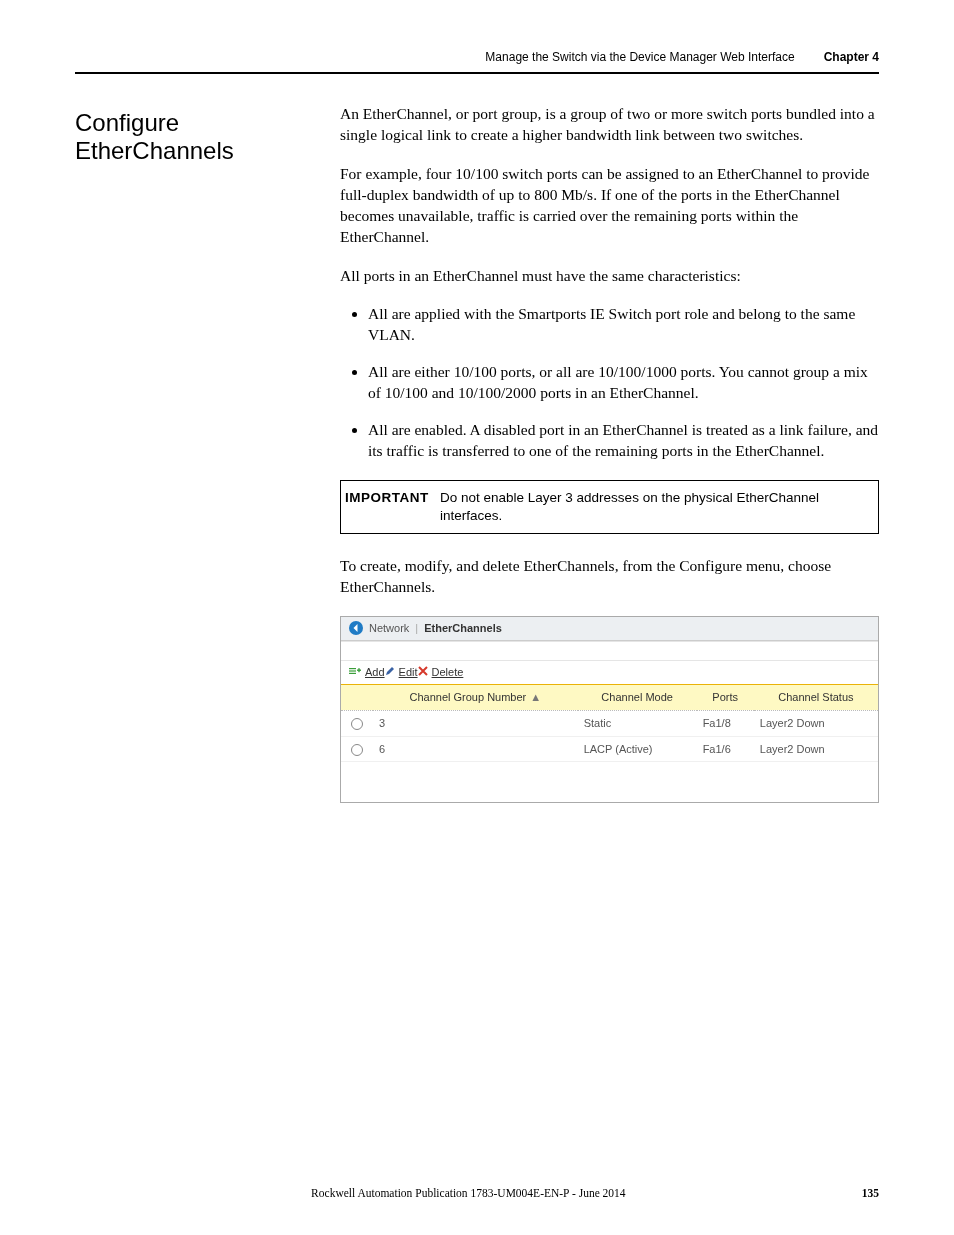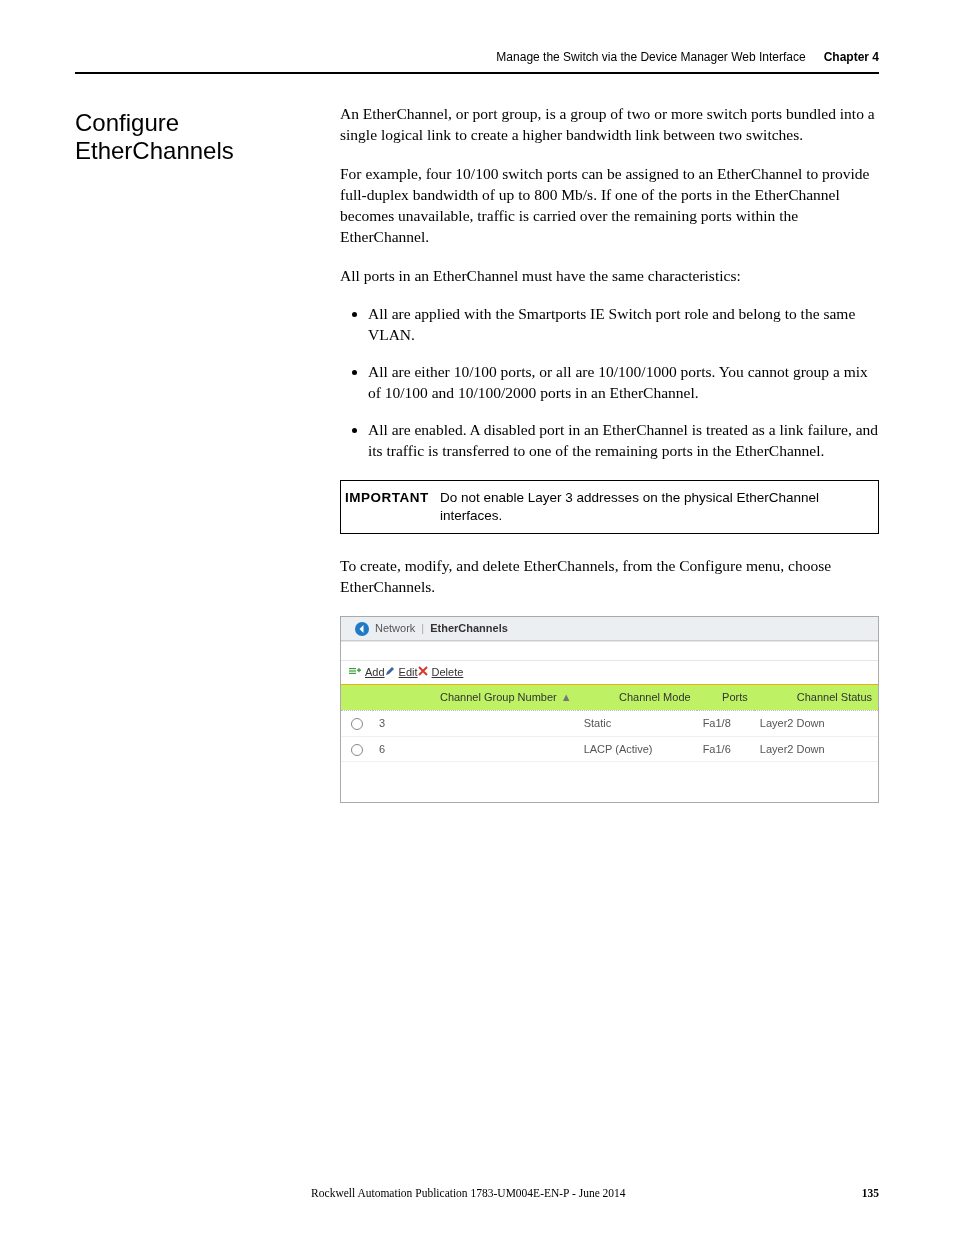--- a/index.html
+++ b/index.html
@@ -17,21 +17,21 @@
     padding: 50px 75px 0 75px;
   }
   .header {
     display: flex;
     justify-content: flex-end;
     align-items: baseline;
     font-family: "Myriad Pro", "Helvetica Neue", Arial, sans-serif;
     font-size: 12px;
     margin-bottom: 8px;
   }
-  .header-title { margin-right: 18px; }
+  .header-title { margin-right: 29px; }
   .header-chapter { font-weight: 700; }
   .header-rule {
     border-bottom: 2.5px solid #000;
     margin-bottom: 30px;
   }
   .main {
     display: flex;
   }
   .left-col {
     width: 265px;
@@ -69,24 +69,24 @@
   .app-panel {
     border: 1px solid #aaa;
     font-family: Tahoma, Arial, sans-serif;
     font-size: 11px;
     color: #333;
     margin-top: 6px;
     background: #fff;
   }
   .app-breadcrumb {
     background: #eceff2;
-    padding: 4px 14px;
+    padding: 4px 8px;
     border-bottom: 1px solid #ccc;
     display: flex;
-    align-items: flex-end;
+    align-items: flex-start;
     gap: 6px;
   }
   .bc-icon {
     width: 14px; height: 14px; background: #1f7bc5; border-radius: 50%;
     display: inline-flex; align-items: center; justify-content: center;
   }
   .bc-icon svg { fill: #fff; }
   .bc-item1 { color: #555; }
   .bc-sep { color: #aaa; }
   .bc-item2 { font-weight: 700; color: #333; }
@@ -98,25 +98,25 @@
     border-top: 1px solid #e5e5e5;
     border-bottom: 1px solid #eab308;
     text-decoration: underline;
   }
   .tb-btn { display: inline-flex; align-items: center; gap: 4px; cursor: pointer; }
   .icon-add { color: #3b9e3b; font-weight: 700; }
   .icon-edit { color: #3a63a5; }
   .icon-delete { color: #d6392b; font-weight: 700; }
   .app-table { width: 100%; border-collapse: collapse; }
   .app-table th {
-    text-align: right;
+    text-align: center;
     font-weight: 400;
     padding: 5px 6px;
     border-bottom: 1px dotted #bbb;
-    background: #bef264;
+    background: #fef9c3;
     color: #333;
     font-size: 11px;
   }
   .app-table th .sort { margin-left: 4px; color: #777; }
   .app-table td {
     padding: 5px 6px;
     border-bottom: 1px solid #f0f0f0;
     color: #555;
   }
   .radio-cell { width: 20px; text-align: center; }

